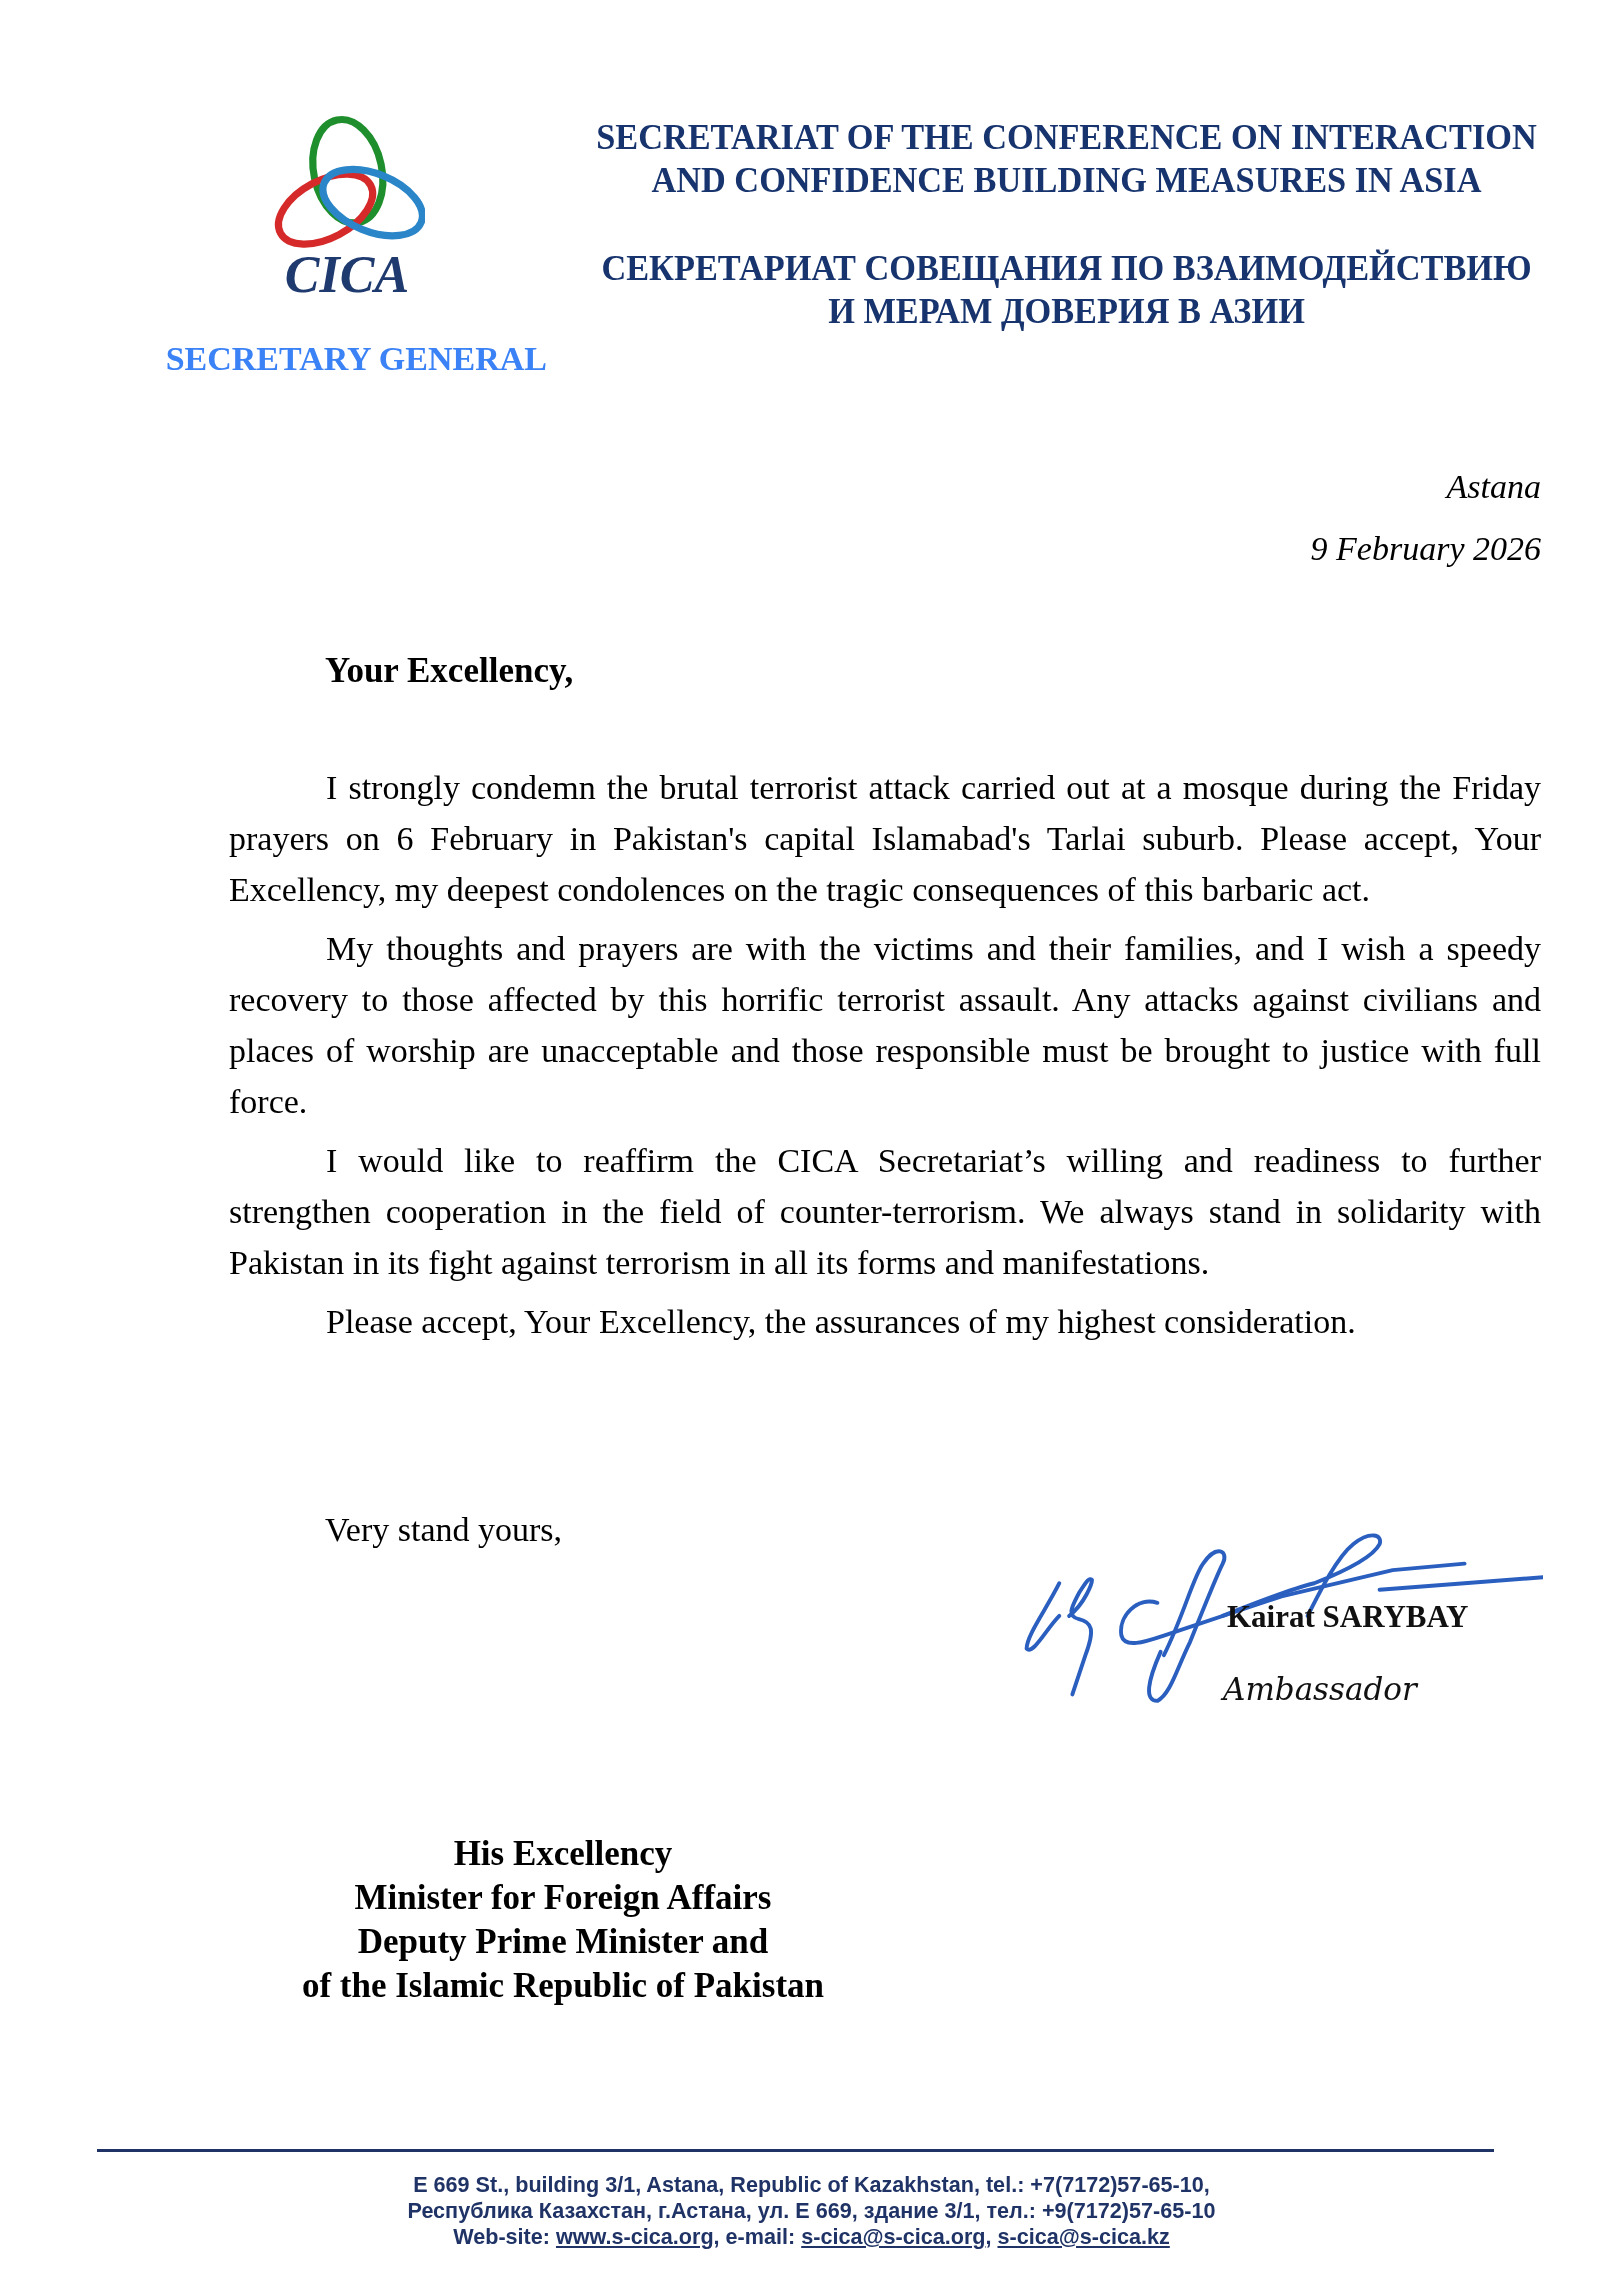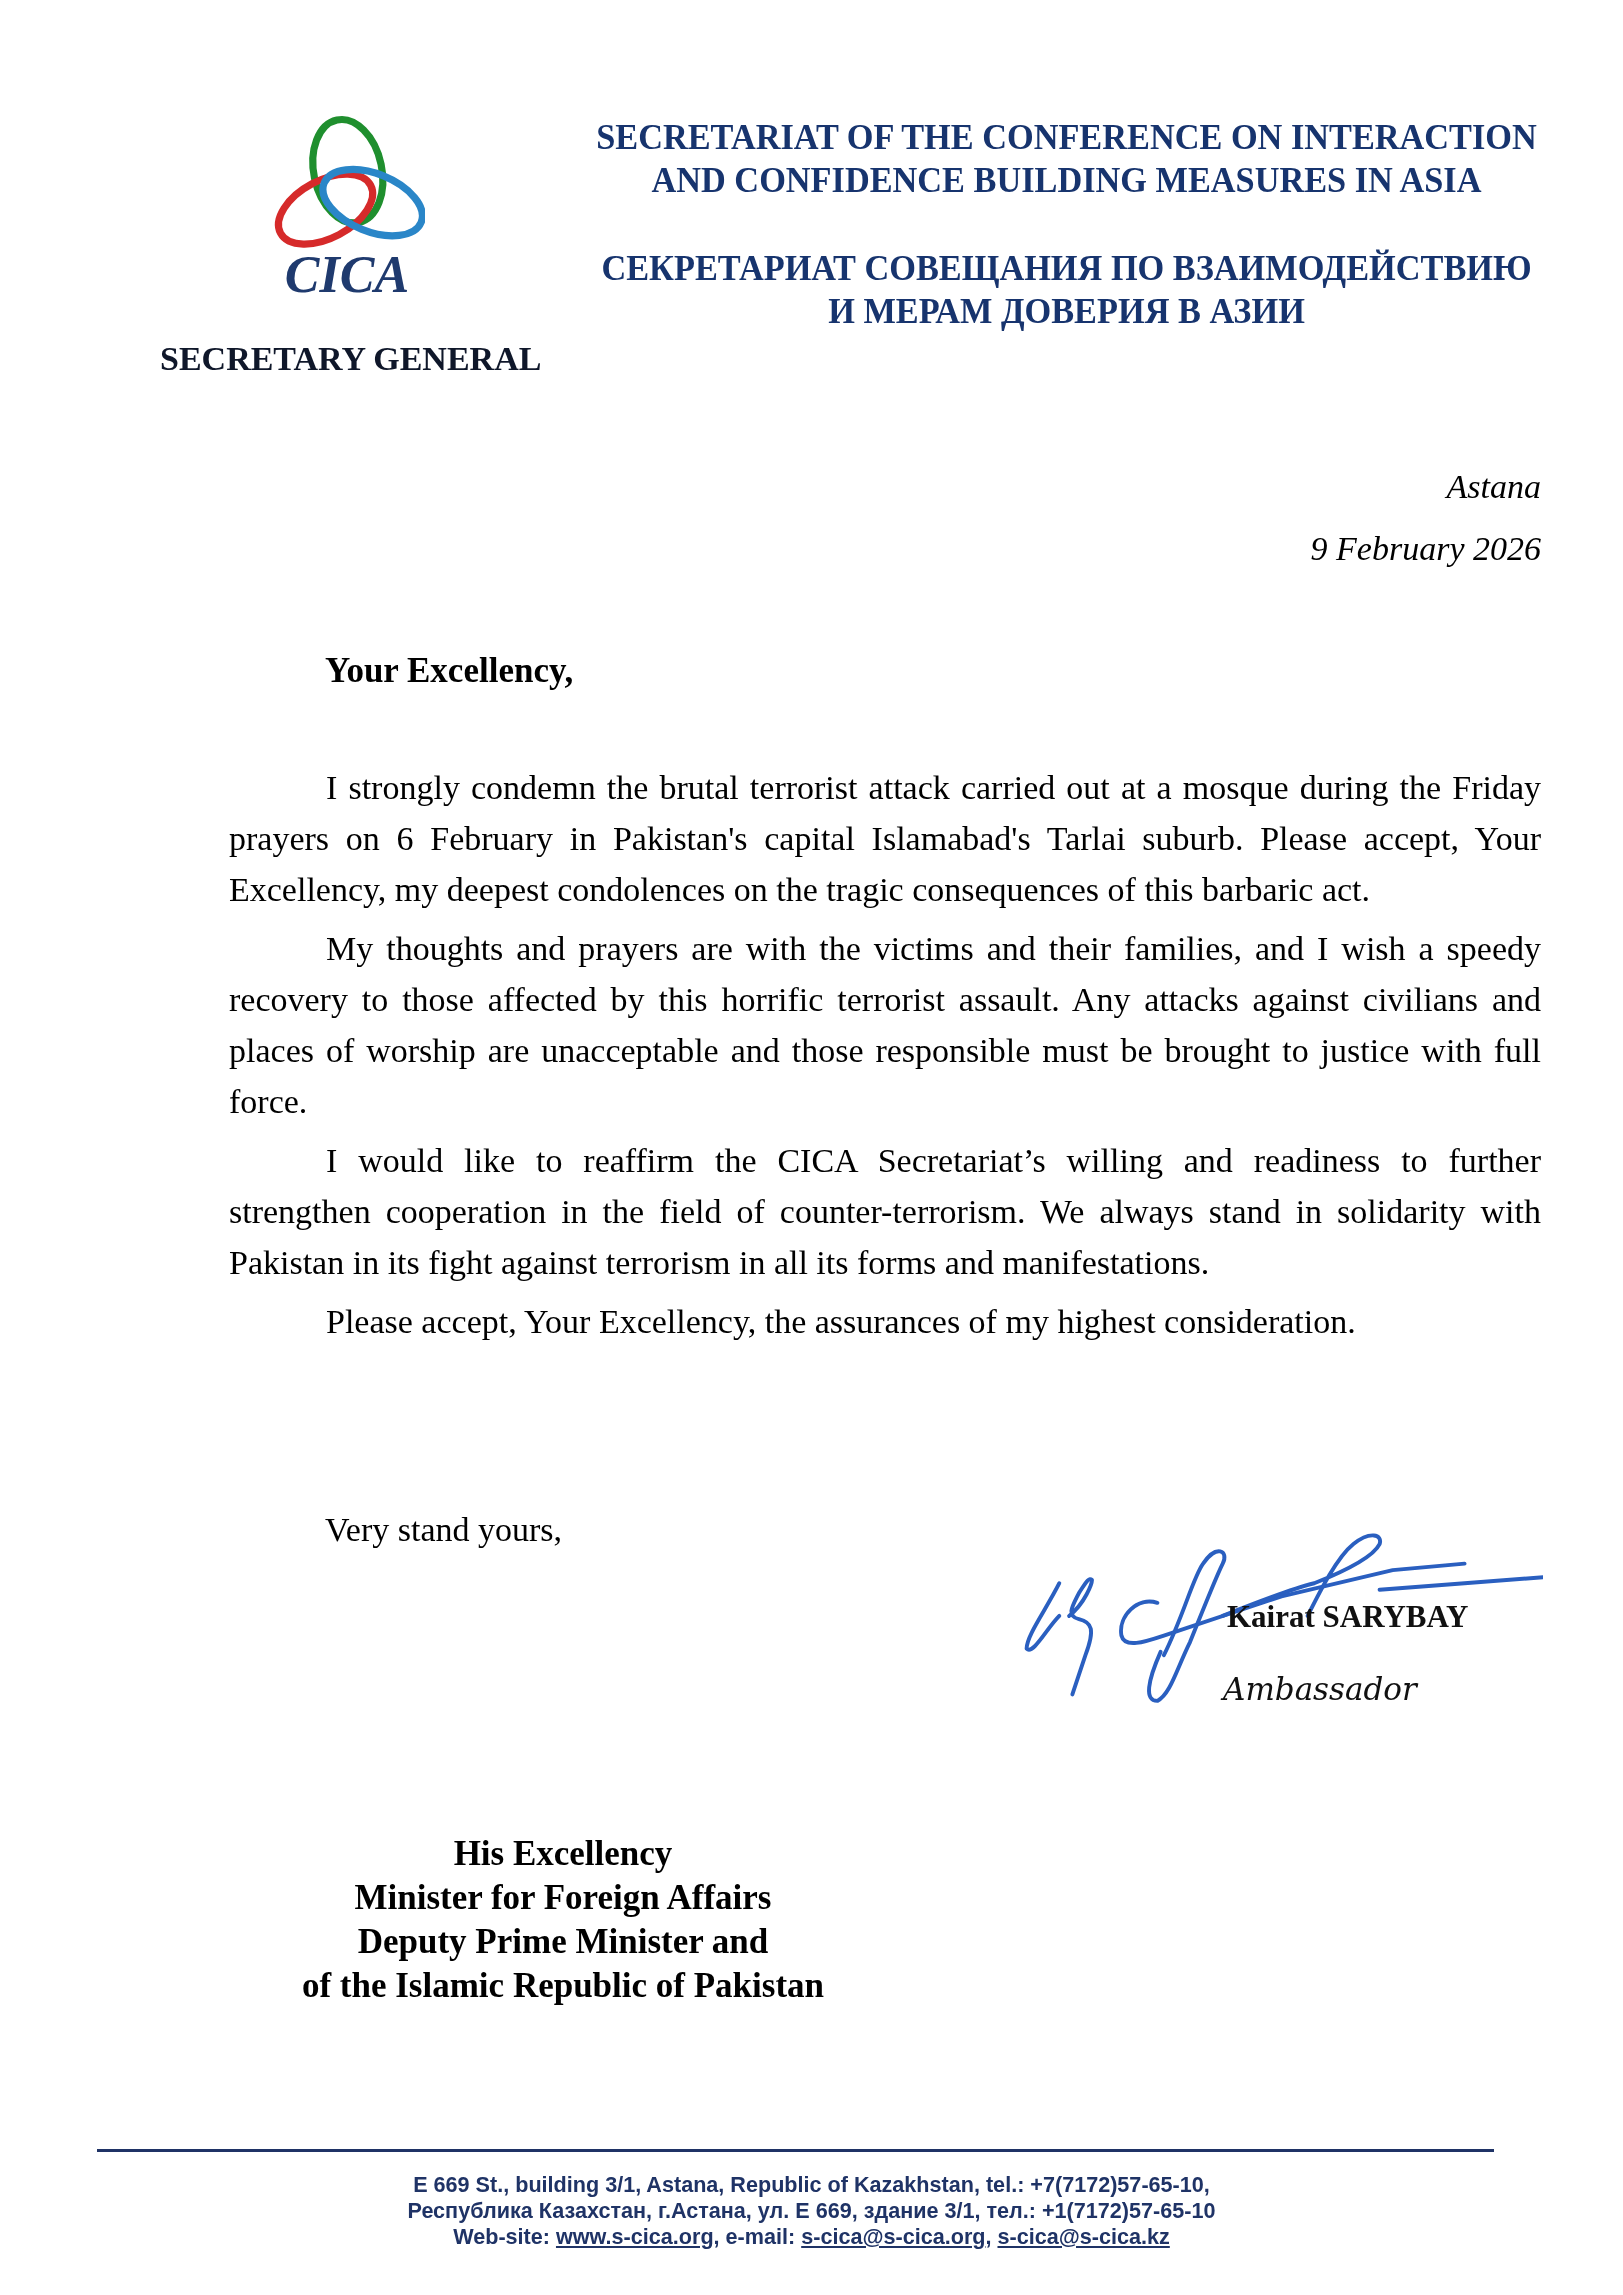--- a/index.html
+++ b/index.html
@@ -4,21 +4,21 @@
 <style>
   html, body { margin:0; padding:0; background:#ffffff; }
   body { width:1623px; height:2295px; position:relative; overflow:hidden;
          font-family:"Liberation Serif","DejaVu Serif",serif; color:#000; }
   .abs { position:absolute; }
   .hdr { font-family:"Liberation Serif","DejaVu Serif",serif; font-weight:bold; color:#17346e;
          font-size:35px; line-height:43px; text-align:center; letter-spacing:0px; transform:scaleX(0.98); }
   #logo { left:268px; top:111px; width:157px; height:144px; }
   #cica-word { left:275px; top:245px; width:144px; text-align:center; font-style:italic; font-weight:bold;
                font-size:52px; color:#1f3a6e; font-family:"Liberation Serif",serif; }
-  #sec-gen { left:160px; top:340px; width:393px; text-align:left; font-weight:bold; font-size:34px; color:#0f172a; }
+  #sec-gen { left:154px; top:340px; width:393px; text-align:right; font-weight:bold; font-size:34px; color:#3b82f6; }
   #hdr-en { left:563px; top:116px; width:1007px; }
   #hdr-ru { left:563px; top:247px; width:1007px; }
   .place { right:82px; text-align:right; font-style:italic; font-size:34px; }
   #city { top:468px; }
   #date { top:530px; }
   #salutation { left:325px; top:651px; font-weight:bold; font-size:35px; }
   #body { left:229px; top:762px; width:1312px; font-size:34px; line-height:51px; }
   #body p { margin:0 0 7.9px 0; text-indent:97px; text-align:justify; }
   #closing { left:325px; top:1511px; font-size:34px; }
   #signature { left:1007px; top:1485px; width:536px; height:288px; }
@@ -84,18 +84,18 @@
 <div id="addressee" class="abs">
   <div>His Excellency</div>
   <div>Minister for Foreign Affairs</div>
   <div>Deputy Prime Minister and</div>
   <div>of the Islamic Republic of Pakistan</div>
 </div>
 
 <div id="footer-rule" class="abs"></div>
 <div id="footer" class="abs">
   <div>E 669 St., building 3/1, Astana, Republic of Kazakhstan, tel.: +7(7172)57-65-10,</div>
-  <div>Республика Казахстан, г.Астана, ул. E 669, здание 3/1, тел.: +1(7172)57-65-10</div>
+  <div>Республика Казахстан, г.Астана, ул. E 669, здание 3/1, тел.: +9(7172)57-65-10</div>
   <div>
     <span>Web-site: </span><a>www.s-cica.org</a><span>, e-mail: </span><a>s-cica@s-cica.org</a><span>, </span><a>s-cica@s-cica.kz</a>
   </div>
 </div>
 
 
 </body></html>

